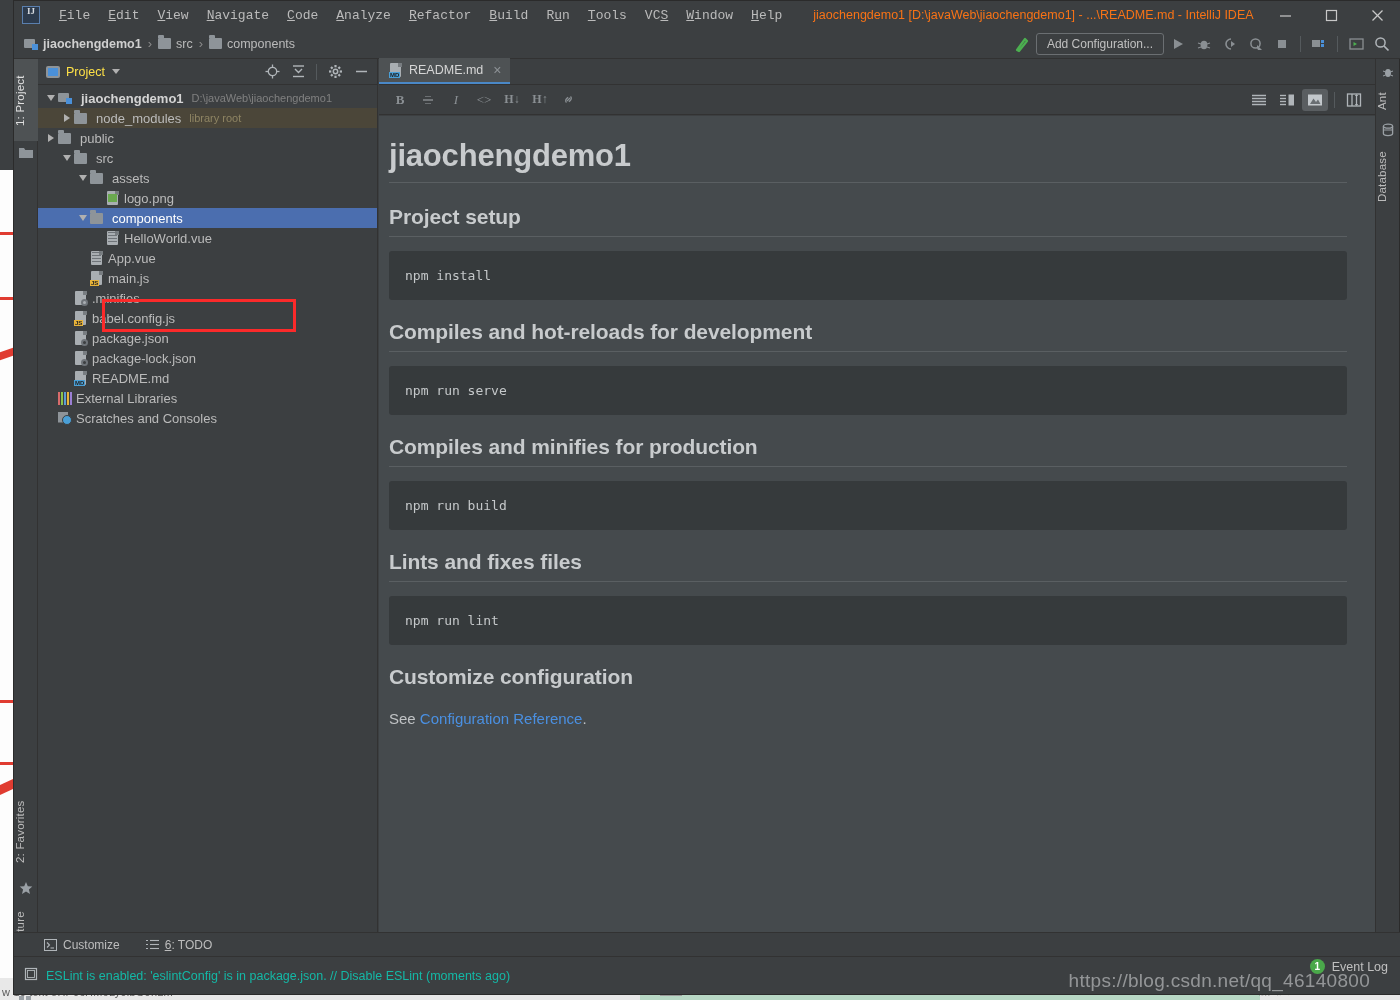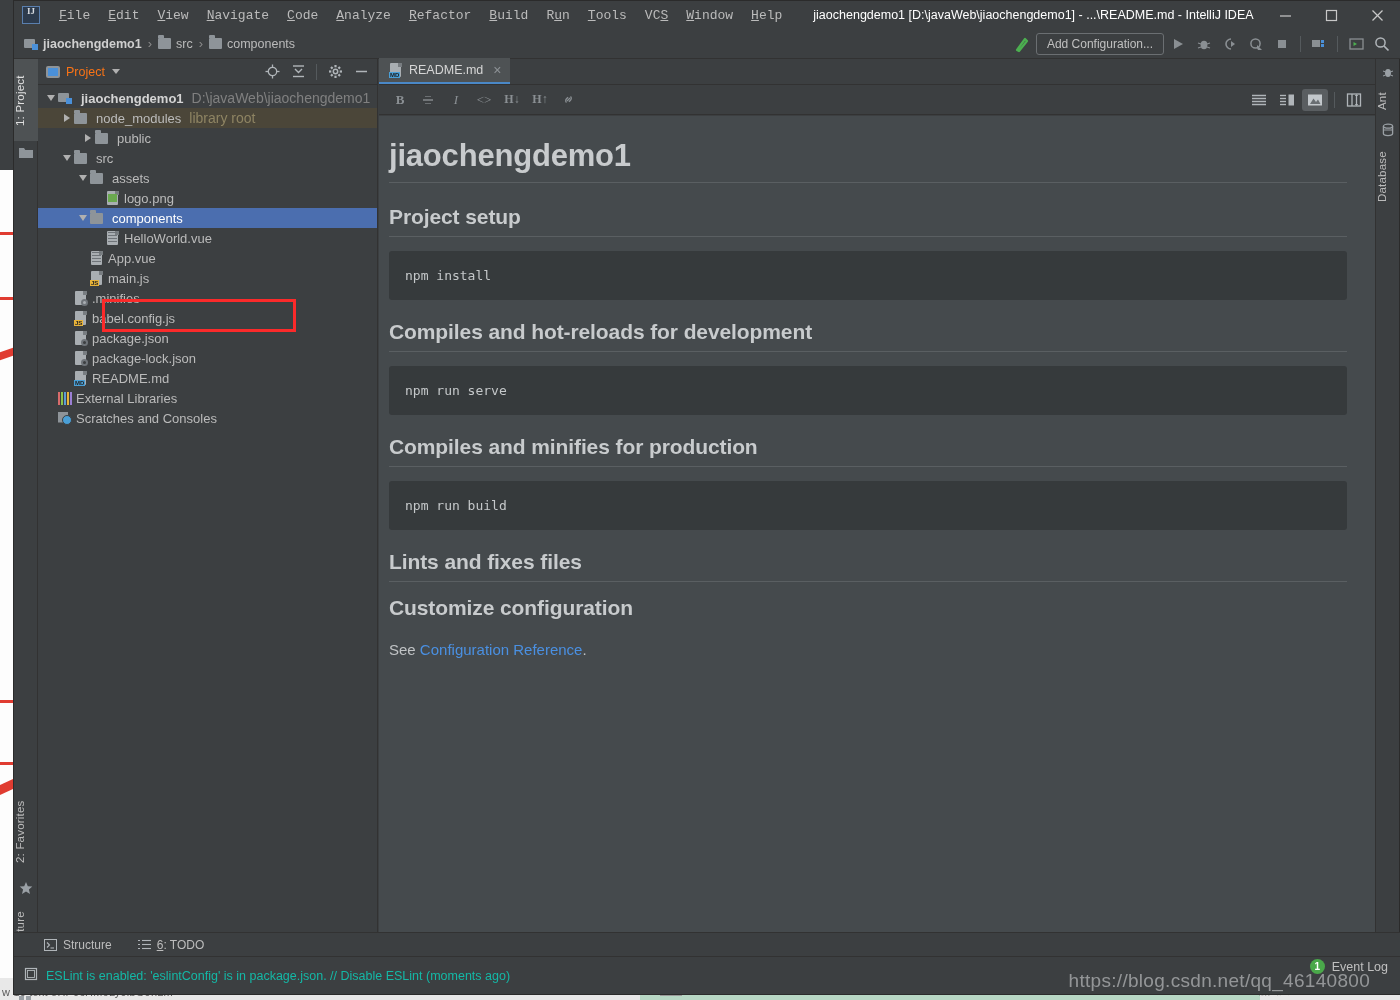--- a/index.html
+++ b/index.html
@@ -69,21 +69,21 @@
     text-align: center; font-size: 9px; color: #d7dbe0; font-weight: bold;
     font-family: "Liberation Serif", serif;
   }
   .menubar { display: flex; align-items: center; gap: 0px; font-family: Liberation Mono, monospace; }
   .menu-item {
     font-size: 13px; color: #bbbbbb; padding: 4px 9px;
     white-space: nowrap; cursor: default;
   }
   .menu-item .mn { text-decoration: underline; }
   .win-title {
-    margin-left: 22px; font-size: 12.5px; color: #ffffff; white-space: nowrap;
+    margin-left: 22px; font-size: 12.5px; color: #f97316; white-space: nowrap;
   }
   .win-ctrls {
     position: absolute; right: 0; top: 0; height: 28px;
     display: flex; align-items: center;
   }
   .win-btn {
     width: 46px; height: 28px; display: flex; align-items: center;
     justify-content: center; color: #c8c8c8; font-size: 13px;
   }
   .win-btn svg { display: block; }
@@ -165,42 +165,42 @@
     height: 26px; background: #3c3f41; display: flex; align-items: center;
     padding: 0 4px 0 8px; border-bottom: 1px solid #323232;
   }
   .proj-header .ph-ico {
     width: 14px; height: 12px; background: #8e9499; border-radius:2px; margin-right:6px;
     position: relative;
   }
   .proj-header .ph-ico::after {
     content:""; position:absolute; left:2px; top:2px; width:10px; height:8px; background:#4a90d9;
   }
-  .proj-title { font-size: 12.5px; color: #f97316; }
+  .proj-title { font-size: 12.5px; color: #fde047; }
   .caret-dn {
     width:0;height:0;border-left:4px solid transparent;border-right:4px solid transparent;
     border-top:5px solid #b0b0b0; margin-left:7px;
   }
   .ph-right { margin-left:auto; display:flex; align-items:center; gap:2px; }
 
   .tree { position: relative; padding-top: 3px; font-size: 13px; color: #bbbbbb; }
   .trow {
     display: flex; align-items: center; height: 20px; padding-left: 6px;
     white-space: nowrap; position: relative;
   }
   .trow.libroot { background: #4b4639; }
   .trow.selected { background: #4b6eaf; color: #ffffff; }
   .tw {
     width: 14px; display: flex; align-items: center; justify-content: center; flex:0 0 auto;
   }
   .arrow-r { width:0;height:0;border-top:4px solid transparent;border-bottom:4px solid transparent;border-left:6px solid #b0b0b0; }
   .arrow-d { width:0;height:0;border-left:4.5px solid transparent;border-right:4.5px solid transparent;border-top:6px solid #b0b0b0; }
   .tlabel { margin-left: 4px; }
   .tlabel.bold { font-weight: bold; color: #d4d4d4; }
-  .tsub { margin-left: 8px; color: #808080; font-size: 14px; }
+  .tsub { margin-left: 8px; color: #808080; font-size: 11px; }
   .tsub.lib { color: #8e8463; }
 
   
   .fico { width:14px; height:15px; flex:0 0 auto; position: relative; }
   .fico .page {
     position:absolute; left:1px; top:0; width:11px; height:14px;
     background:#a9aeb2; border-radius:1px;
   }
   .fico .fold {
     position:absolute; right:1px; top:0; width:4px; height:4px;
@@ -589,21 +589,21 @@
             <span class="tsub">D:\javaWeb\jiaochengdemo1</span>
           </div>
           <div class="trow libroot" style="padding-left: 22px;">
             <span class="tw">
               <span class="arrow-r"></span>
             </span>
             <span class="folder-ico"></span>
             <span class="tlabel">node_modules</span>
             <span class="tsub lib">library root</span>
           </div>
-          <div class="trow" style=" margin-left: 37px;">
+          <div class="trow" style="">
             <span class="tw">
               <span class="arrow-r"></span>
             </span>
             <span class="folder-ico"></span>
             <span class="tlabel">public</span>
           </div>
           <div class="trow" style="padding-left: 22px;">
             <span class="tw">
               <span class="arrow-d"></span>
             </span>
@@ -797,36 +797,37 @@
       <div class="preview">
         <div class="md-h1">jiaochengdemo1</div>
         <div id="md-sections">
             <div class="md-h2">Project setup</div>
             <div class="md-code">npm install</div>
             <div class="md-h2">Compiles and hot-reloads for development</div>
             <div class="md-code">npm run serve</div>
             <div class="md-h2">Compiles and minifies for production</div>
             <div class="md-code">npm run build</div>
             <div class="md-h2">Lints and fixes files</div>
+            <div class="md-code">npm run lint</div>
           </div>
         <div class="md-h2 noline">Customize configuration</div>
         <div class="md-p">
           <span>See </span><span class="md-link">Configuration Reference</span><span>.</span>
         </div>
       </div>
     </div>
 
     <div class="bottombar">
       <div class="bb-item">
         <svg width="13" height="12" viewBox="0 0 13 12">
             <rect x="0.5" y="0.5" width="12" height="11" fill="none" stroke="#b0b5b9" stroke-width="1"></rect>
             <polyline points="3,3.5 5.5,6 3,8.5" fill="none" stroke="#b0b5b9" stroke-width="1.1"></polyline>
             <line x1="6.5" y1="9" x2="10" y2="9" stroke="#b0b5b9" stroke-width="1.1"></line>
           </svg>
-        <span>Structure</span>
+        <span>Customize</span>
       </div>
       <div class="bb-item">
         <svg width="13" height="12" viewBox="0 0 13 12">
             <g stroke="#b0b5b9" stroke-width="1.1">
               <line x1="0" y1="1.5" x2="2" y2="1.5"></line>
               <line x1="4" y1="1.5" x2="13" y2="1.5"></line>
               <line x1="0" y1="5.5" x2="2" y2="5.5"></line>
               <line x1="4" y1="5.5" x2="13" y2="5.5"></line>
               <line x1="0" y1="9.5" x2="2" y2="9.5"></line>
               <line x1="4" y1="9.5" x2="13" y2="9.5"></line>

